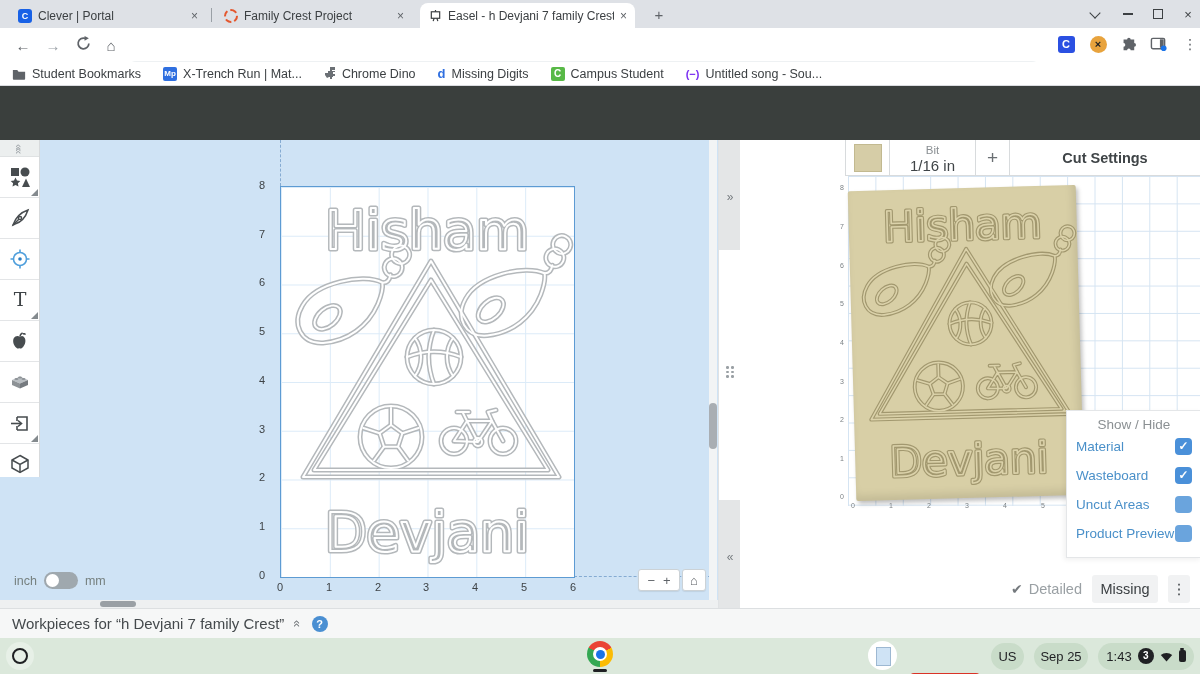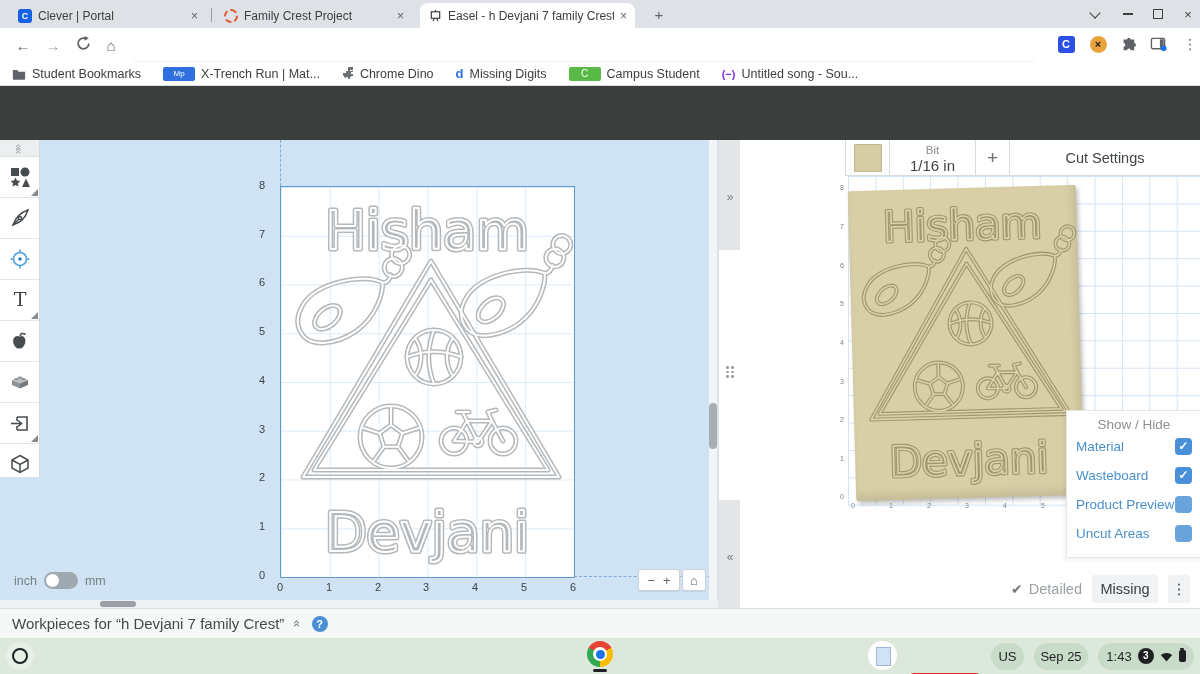--- a/index.html
+++ b/index.html
@@ -36,21 +36,21 @@
   #url .dom{color:#202124;} #url .pth{color:#5f6368;}
   .ext-ic{position:absolute;top:6px;width:20px;height:20px;display:flex;align-items:center;justify-content:center;}
   .ext-c{background:#2b50e2;border-radius:3px;color:#fff;font-weight:bold;font-size:11px;width:17px;height:17px;line-height:17px;text-align:center;}
   .ext-orange{width:17px;height:17px;border-radius:50%;background:#e8a33d;color:#222;font-size:11px;font-weight:bold;
               text-align:center;line-height:16px;}
 
   
   #bookmarks{left:0;top:62px;width:1200px;height:24px;background:#fff;border-bottom:1px solid #dadce0;
              display:flex;align-items:center;gap:22px;padding-left:12px;box-sizing:border-box;}
   .bm{display:flex;align-items:center;gap:6px;font-size:12.5px;color:#3c4043;}
-  .bm-sq{width:32px;height:14px;border-radius:2px;color:#fff;font-size:8px;font-weight:normal;text-align:center;line-height:14px;}
+  .bm-sq{width:14px;height:14px;border-radius:2px;color:#fff;font-size:8px;font-weight:bold;text-align:center;line-height:14px;}
 
   
   #eheader{left:0;top:86px;width:1200px;height:54px;background:#3a3f3d;}
   #elogo{position:absolute;left:12px;top:98px;width:30px;height:30px;background:#fff;border-radius:4px;}
   #elogo .band{position:absolute;left:4px;top:5px;width:22px;height:11px;background:#3a3f3d;border-radius:1px;
                color:#fff;font-size:7px;font-weight:bold;text-align:center;line-height:11px;letter-spacing:.5px;}
   #elogo .leg{position:absolute;top:16px;width:2px;height:11px;background:#3a3f3d;}
   #etitle{position:absolute;left:52px;top:100px;font-size:21px;color:#fff;font-weight:500;}
   .title-ic{color:#d8dbdc;font-size:15px;margin-left:9px;}
   #emenus{position:absolute;left:308px;top:106px;display:flex;gap:24px;font-size:14.5px;color:#f2f3f3;}
@@ -98,21 +98,21 @@
   #divider .seg{position:absolute;left:0;width:22px;background:#e4e6e7;}
   .divglyph{position:absolute;left:0;width:22px;text-align:center;color:#787d81;font-size:12px;}
   .dots6{position:absolute;left:7px;display:grid;grid-template-columns:3px 3px;gap:2px;}
   .dots6 i{width:2.5px;height:2.5px;border-radius:50%;background:#9aa0a4;}
 
   
   #rpanel{left:740px;top:140px;width:460px;height:468px;background:#fff;}
   #mheader{position:absolute;left:105px;top:0;width:355px;height:36px;display:flex;border-bottom:1px solid #d8dbdd;
            border-left:1px solid #d8dbdd;box-sizing:border-box;}
   .mh-cell{height:100%;display:flex;align-items:center;justify-content:center;border-right:1px solid #d8dbdd;box-sizing:border-box;}
-  .mh-cell:last-child{border-right:none;}
+  .mh-cell:last-child{border-right:none;font-weight:bold;}
   .swatch{width:26px;height:26px;background:#d6cda7;border:1px solid #c2b990;}
   .mh-two{text-align:center;line-height:15px;}
   .mh-two .top{font-size:11.5px;color:#8a8f93;}
   .mh-two .bot{font-size:15px;color:#3f4447;}
   #pgrid{position:absolute;left:108px;top:36px;width:352px;height:330px;
     background-image:linear-gradient(to right,#d5e4f2 1px,transparent 1px),linear-gradient(to bottom,#d5e4f2 1px,transparent 1px);
     background-size:27.4px 27.4px;}
   #board{position:absolute;left:112px;top:48px;width:228px;height:310px;background:#d8cfa6;transform:rotate(-1.6deg);
          border-radius:2px;box-shadow:2px 3px 4px rgba(0,0,0,.25), inset -3px -5px 8px rgba(0,0,0,.10);}
   #boardsvg{--o:#a2986f;--i:#dbd2aa;}
@@ -551,25 +551,25 @@
       <div class="sh-title">Show / Hide</div>
       <div class="sh-row">
         <span class="sh-label">Material</span>
         <span class="cb checked"></span>
       </div>
       <div class="sh-row">
         <span class="sh-label">Wasteboard</span>
         <span class="cb checked"></span>
       </div>
       <div class="sh-row">
+        <span class="sh-label">Uncut Areas</span>
+        <span class="cb"></span>
+      </div>
+      <div class="sh-row">
         <span class="sh-label">Product Preview</span>
-        <span class="cb"></span>
-      </div>
-      <div class="sh-row">
-        <span class="sh-label">Uncut Areas</span>
         <span class="cb"></span>
       </div>
     </div>
 
     <div id="simbar">
       <div id="detailed">
         <span class="chk">✔</span>
         <span>Detailed</span>
       </div>
       <div class="simbtn" style="width:66px">

